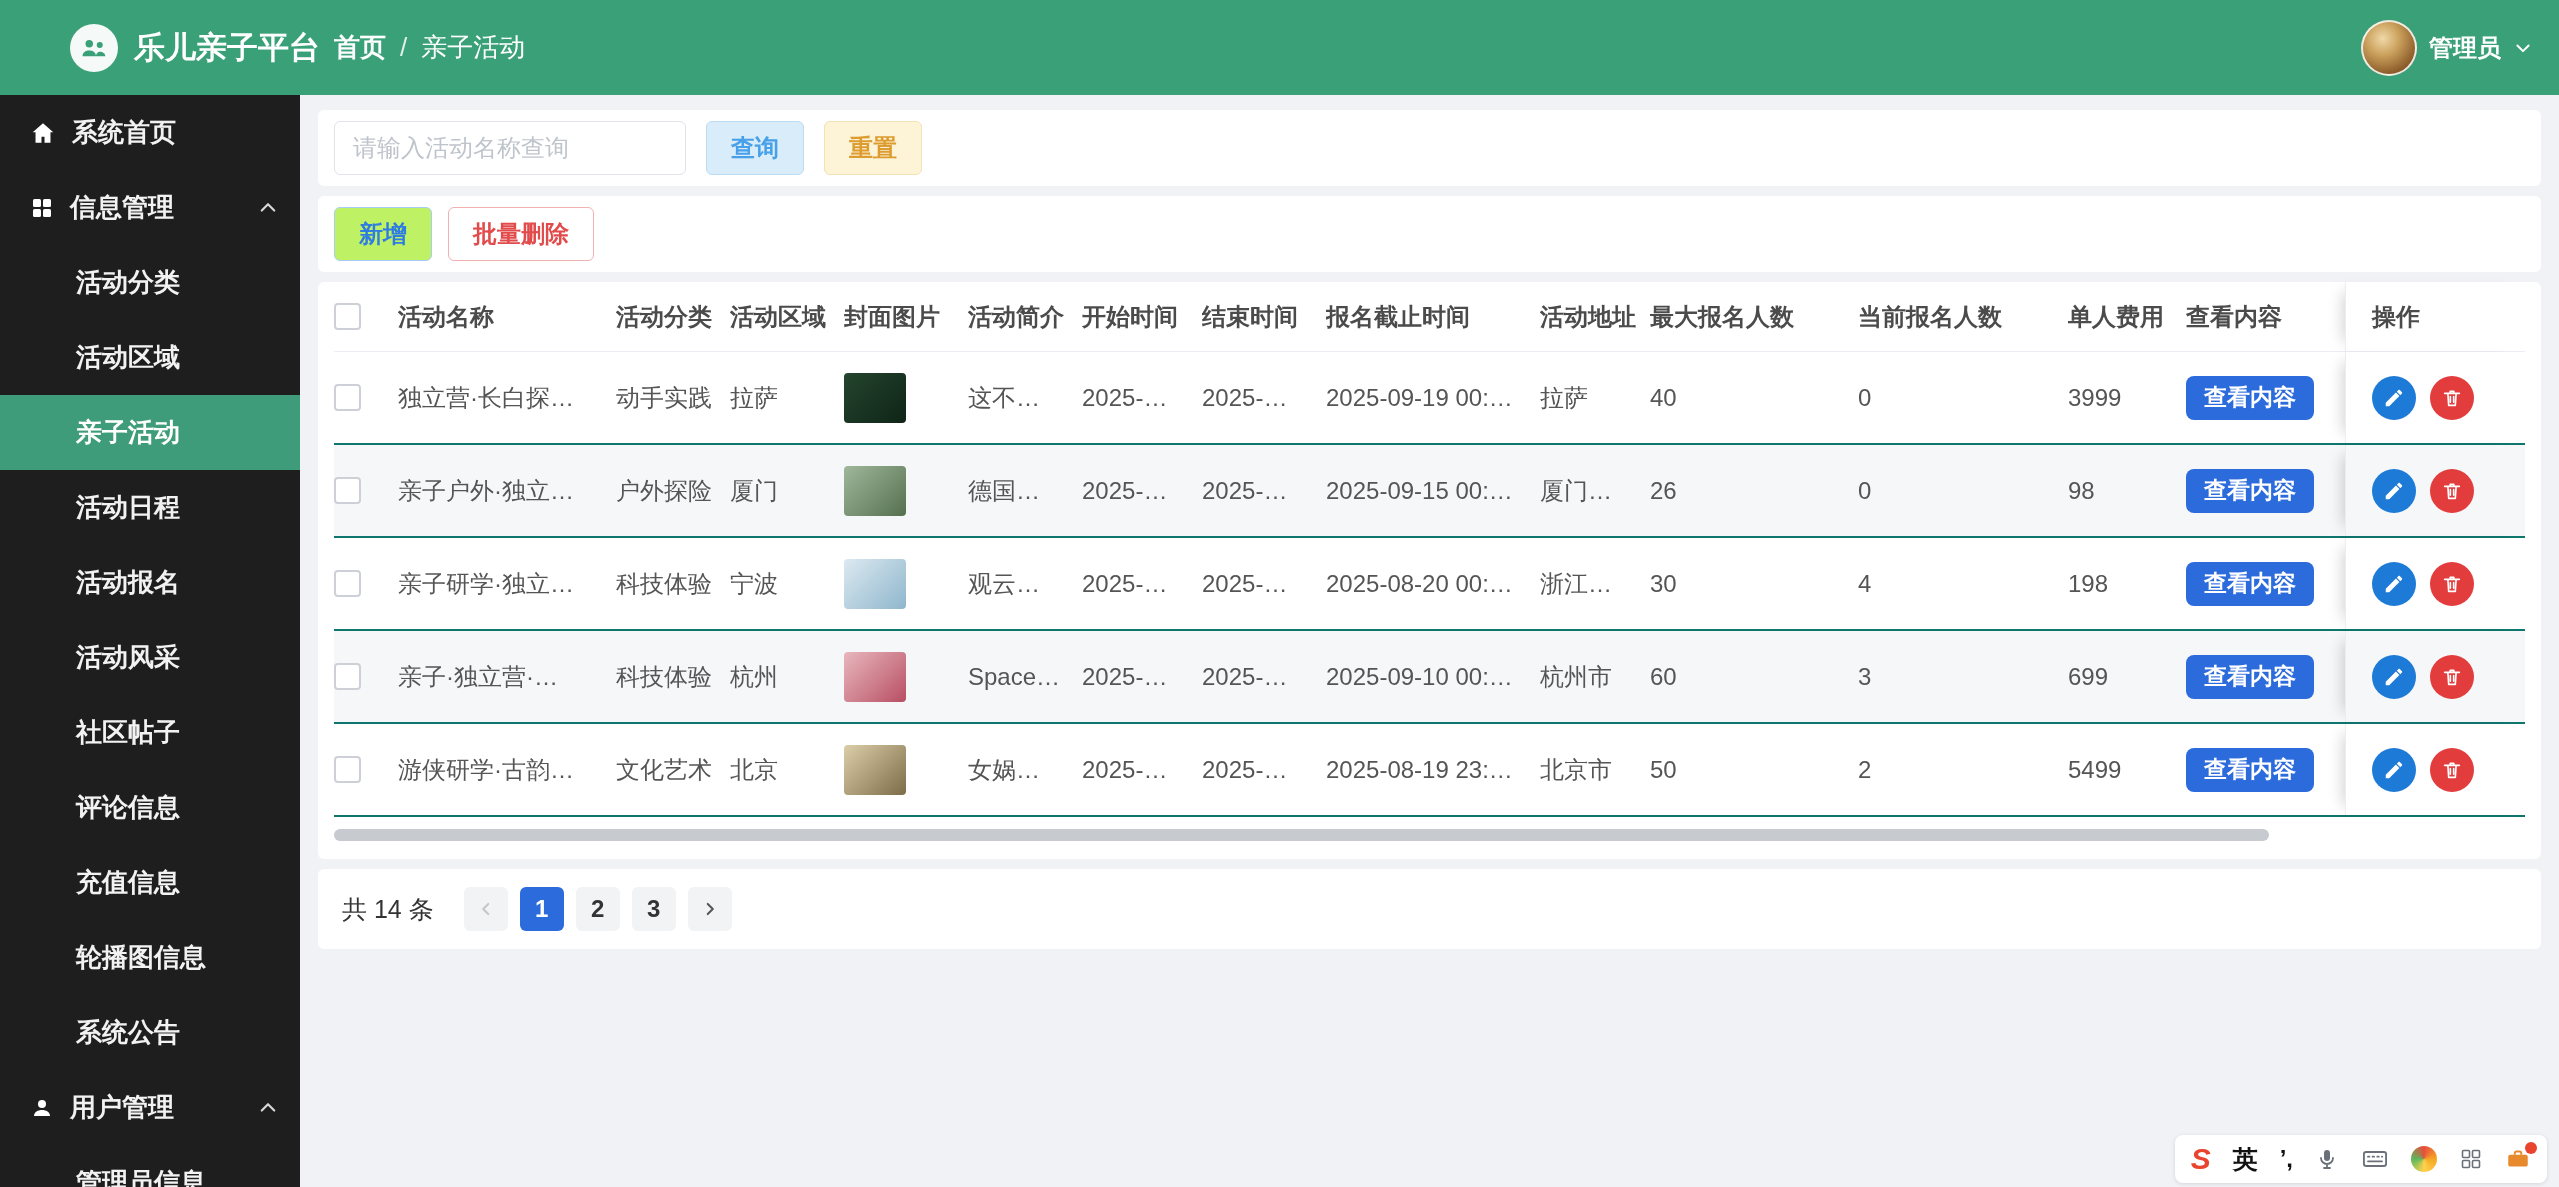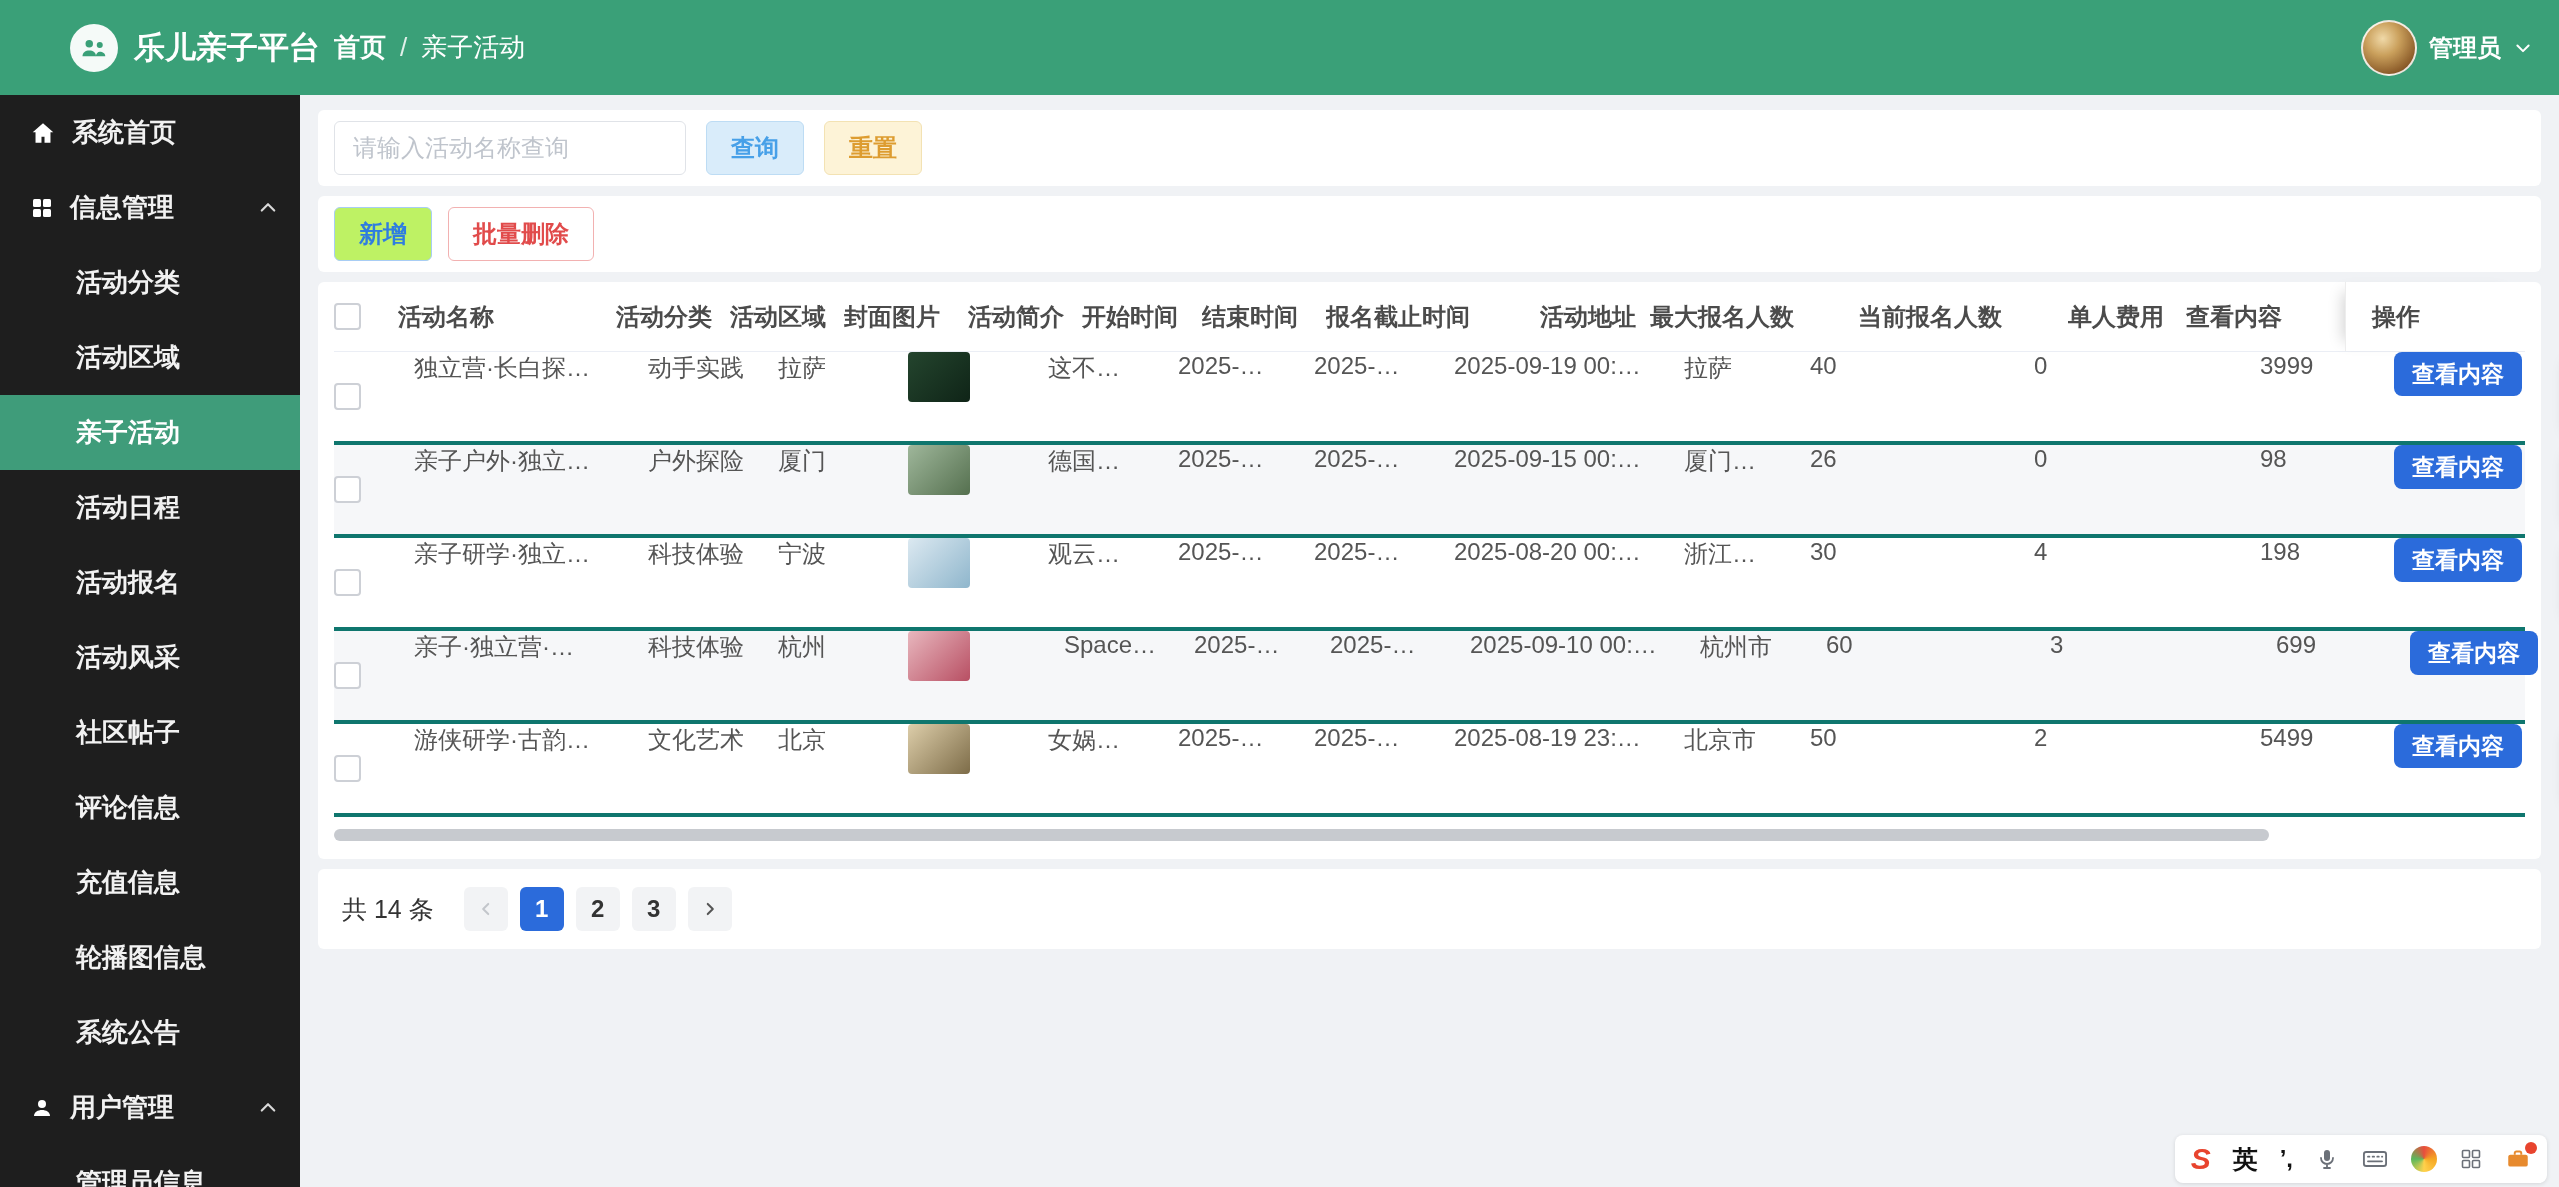--- a/index.html
+++ b/index.html
@@ -43,21 +43,21 @@
     border:1.5px solid transparent; font-family:inherit; font-weight:600; }
   .btn-query { background:#d9ecfa; border-color:#bddcf4; color:#47a0e8; }
   .btn-reset { background:#fdf3d7; border-color:#f3e2b3; color:#dd9c30; }
   .action-card { height:76px; display:flex; align-items:center; gap:16px; padding:0 16px; margin-bottom:10px; }
   .btn-add { background:#bef264; border-color:#a8cdf4; color:#2f7de0; }
   .btn-batch-del { background:#fff; border-color:#f2b1b1; color:#e14b4b; }
   
   .table-card { padding:0 16px 12px 16px; margin-bottom:10px; }
   .t-head { display:flex; align-items:center; height:70px; border-bottom:1px solid #ebeef5;
     font-weight:700; color:#4b4b4b; }
-  .t-row { display:flex; height:93px; border-bottom:4px solid #0f766e; color:#555; background:#fff;gap:16px; }
+  .t-row { display:flex; align-items:center; height:93px; border-bottom:2px solid #0f766e; color:#555; background:#fff; }
   .t-row-alt { background:#f6f7f9; }
   .t-cell { font-size:24px; padding-right:6px; white-space:nowrap; overflow:hidden; flex:none; }
   .cell-cb { display:flex; align-items:center; }
   .cb { width:27px; height:27px; border:2px solid #cdd0d6; border-radius:4px; background:#fff; display:inline-block; cursor:pointer; }
   .cover { width:62px; height:50px; border-radius:4px; cursor:pointer; }
   .view-btn { height:44px; padding:0 18px; background:#2b6bdb; color:#fff; border:none; border-radius:8px;
     font-size:23px; font-family:inherit; font-weight:600; cursor:pointer; }
   .icon-btn { width:44px; height:44px; border-radius:50%; border:none; display:inline-flex;
     align-items:center; justify-content:center; cursor:pointer; flex:none; }
   .icon-btn.edit { background:#1d7ad6; }
@@ -332,21 +332,21 @@
         <div class="t-row t-row-alt">
           <div class="t-cell cell-cb" style="width: 64px;">
             <span class="cb"></span>
           </div>
           <div class="t-cell" style="width: 218px;">亲子·独立营·…</div>
           <div class="t-cell" style="width: 114px;">科技体验</div>
           <div class="t-cell" style="width: 114px;">杭州</div>
           <div class="t-cell" style="width: 124px;">
             <div class="cover" style="background: linear-gradient(135deg, rgb(232, 183, 190), rgb(184, 79, 99));"></div>
           </div>
-          <div class="t-cell" style="width: 114px; margin-left: 16px;">Space…</div>
+          <div class="t-cell" style="width: 114px;">Space…</div>
           <div class="t-cell" style="width: 120px;">2025-…</div>
           <div class="t-cell" style="width: 124px;">2025-…</div>
           <div class="t-cell" style="width: 214px;">2025-09-10 00:…</div>
           <div class="t-cell" style="width: 110px;">杭州市</div>
           <div class="t-cell" style="width: 208px;">60</div>
           <div class="t-cell" style="width: 210px;">3</div>
           <div class="t-cell" style="width: 118px;">699</div>
           <div class="t-cell" style="width: 159px;"><button class="view-btn">查看内容</button></div>
           <div class="t-cell cell-op" style="width: 180px;">
             <button class="icon-btn edit">

